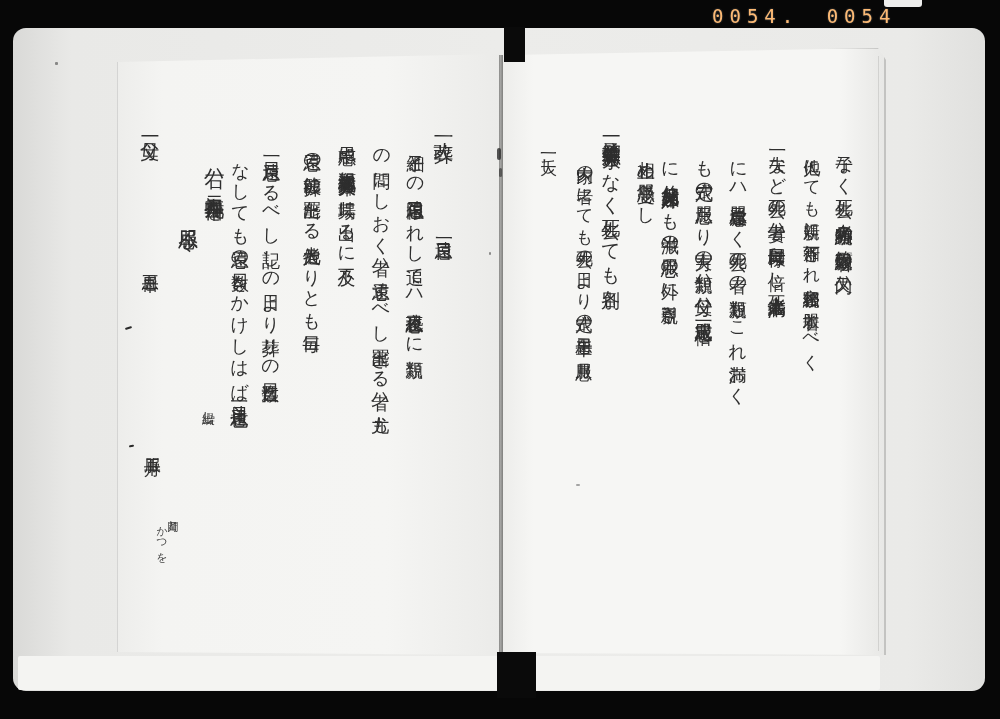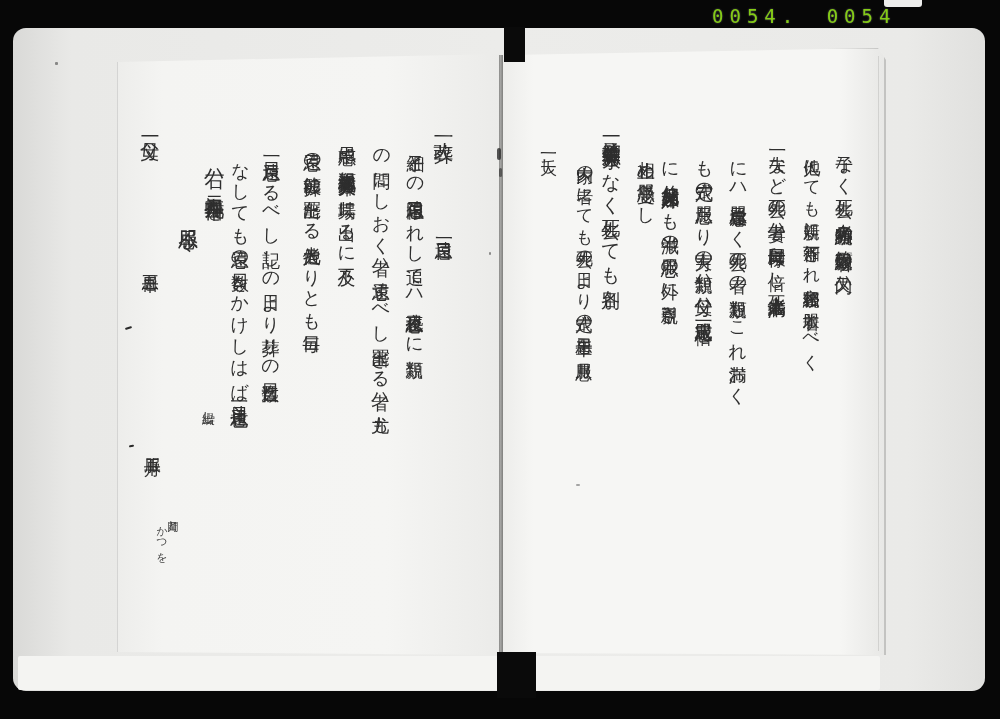--- a/index.html
+++ b/index.html
@@ -21,21 +21,21 @@
               box-shadow:inset 0 1px 0 rgba(0,0,0,.15), inset -2px 0 0 #c3c3c1;}
   .fore-edge-line{position:absolute;left:878px;top:56px;width:1px;height:595px;background:rgba(0,0,0,.10);}
   
   .binding{position:absolute;left:499px;top:55px;width:4px;height:600px;
            background:linear-gradient(90deg,#8a8a88,#a5a5a3 40%,#7e7e7c);}
   .tab-top{position:absolute;left:504px;top:27px;width:21px;height:35px;background:#0a0a0a;}
   .tab-bottom{position:absolute;left:497px;top:652px;width:39px;height:46px;background:#0a0a0a;}
   
   .counter{position:absolute;left:712px;top:4px;width:200px;height:24px;
            font-family:"DejaVu Sans Mono", monospace;font-size:19px;line-height:24px;
-           letter-spacing:6px;word-spacing:10px;color:#84cc16;
+           letter-spacing:6px;word-spacing:10px;color:#fdba74;
            text-shadow:0 0 2px rgba(255,255,255,.35);}
   .corner-tab{position:absolute;left:884px;top:0;width:38px;height:7px;background:#ededec;border-radius:0 0 3px 3px;}
   
   .mscol{position:absolute;writing-mode:vertical-rl;text-orientation:upright;
          line-height:1;letter-spacing:1px;color:#1e1e1e;opacity:.92;
          font-family:"DejaVu Serif", serif;white-space:nowrap;
          transform:rotate(.3deg);}
   .mscol.small{opacity:.85;letter-spacing:0;}
   
   .speck{position:absolute;background:#2a2a2a;border-radius:1px;}

